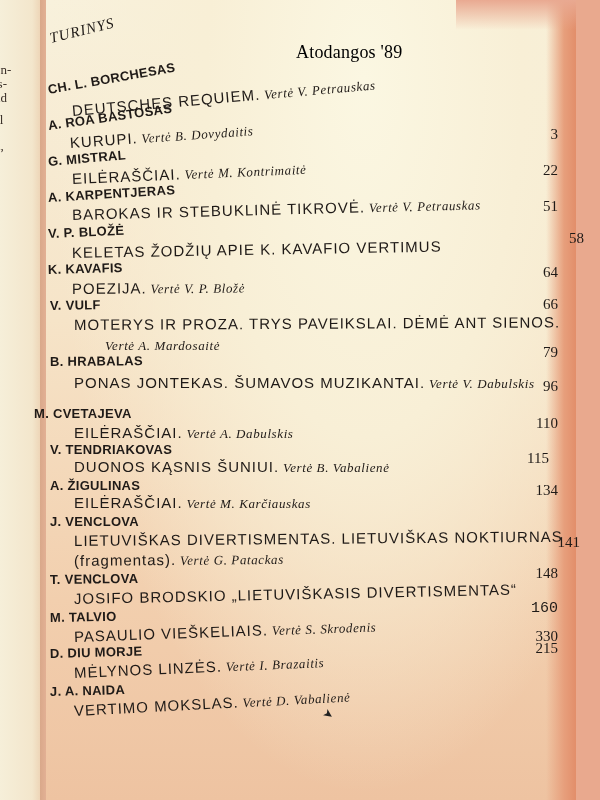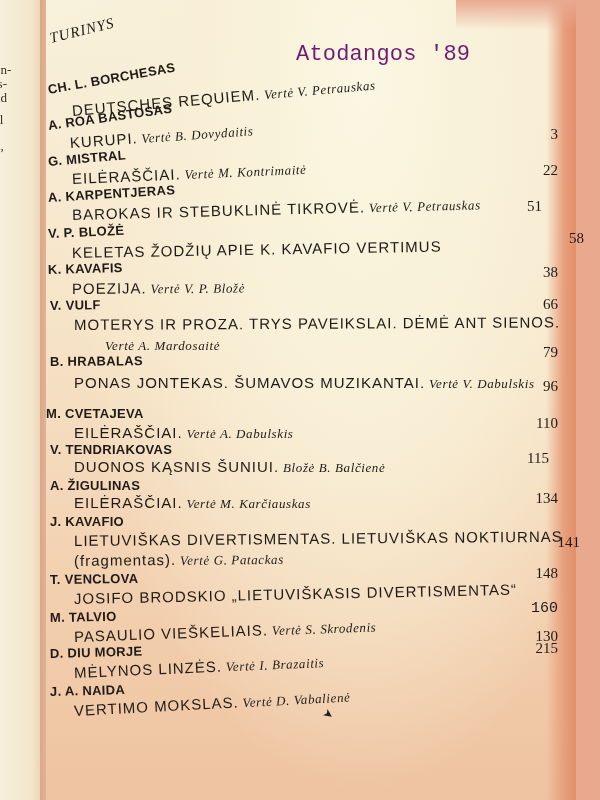--- a/index.html
+++ b/index.html
@@ -34,22 +34,22 @@
   .right-edge {
     position: absolute; right: 0; top: 0; width: 30px; height: 800px;
     background: linear-gradient(90deg, rgba(236,170,130,0) 0%, #e79f7c 60%, #e28e6a 100%);
   }
   .corner-shadow {
     position: absolute; right: 0; top: 0; width: 120px; height: 30px;
     background: linear-gradient(180deg, #e9a991 0%, rgba(240,190,160,0) 100%);
   }
   .watermark {
     position: absolute; left: 296px; top: 42px;
-    font-family: Liberation Mono, monospace;
-    font-size: 22px; color: #701a75; letter-spacing: 0.2px;
+    font-family: Liberation Serif, serif;
+    font-size: 18px; color: #000000; letter-spacing: 0.2px;
   }
   .toc-heading {
     position: absolute; left: 52px; top: 30px;
     font-style: italic; font-size: 15px; letter-spacing: 1px;
     transform: rotate(-14deg); transform-origin: left bottom;
   }
   .entry { position: absolute; left: 0; width: 600px; }
   .author {
     position: absolute; font-family: "Liberation Sans", "DejaVu Sans", sans-serif;
     font-weight: bold; font-size: 13px; letter-spacing: 0.3px; white-space: nowrap;
@@ -106,80 +106,80 @@
       <div class="page-no" style="left: 518px; top: 126px;">3</div>
     </div>
     <div class="entry">
       <div class="author" style="left: 48px; top: 154px; transform: rotate(-5deg);">G. MISTRAL</div>
       <div class="title-line" style="left: 72px; top: 170px; transform: rotate(-2.5deg);"><span class="caps">EILĖRAŠČIAI.</span><span class="trans"> Vertė M. Kontrimaitė</span></div>
       <div class="page-no" style="left: 518px; top: 162px;">22</div>
     </div>
     <div class="entry">
       <div class="author" style="left: 48px; top: 190px; transform: rotate(-3.5deg);">A. KARPENTJERAS</div>
       <div class="title-line" style="left: 72px; top: 206px; transform: rotate(-1.5deg);"><span class="caps">BAROKAS IR STEBUKLINĖ TIKROVĖ.</span><span class="trans"> Vertė V. Petrauskas</span></div>
-      <div class="page-no" style="left: 502px; top: 198px;">51</div>
+      <div class="page-no" style="left: 518px; top: 198px;">51</div>
     </div>
     <div class="entry">
       <div class="author" style="left: 48px; top: 226px; transform: rotate(-2.5deg);">V. P. BLOŽĖ</div>
       <div class="title-line" style="left: 72px; top: 244px; transform: rotate(-1deg);"><span class="caps">KELETAS ŽODŽIŲ APIE K. KAVAFIO VERTIMUS</span></div>
       <div class="page-no" style="left: 544px; top: 230px;">58</div>
     </div>
     <div class="entry">
       <div class="author" style="left: 48px; top: 262px; transform: rotate(-1.5deg);">K. KAVAFIS</div>
       <div class="title-line" style="left: 72px; top: 280px; transform: rotate(-0.5deg);"><span class="caps">POEZIJA.</span><span class="trans"> Vertė V. P. Bložė</span></div>
-      <div class="page-no" style="left: 518px; top: 264px;">38</div>
+      <div class="page-no" style="left: 518px; top: 264px;">64</div>
     </div>
     <div class="entry">
       <div class="author" style="left: 50px; top: 298px; transform: rotate(-1deg);">V. VULF</div>
       <div class="title-line" style="left: 74px; top: 316px; transform: rotate(-0.3deg);"><span class="caps">MOTERYS IR PROZA. TRYS PAVEIKSLAI. DĖMĖ ANT SIENOS.</span></div>
       <div class="title-line" style="left: 74px; top: 336px; transform: rotate(0deg); margin-left: 31px;"><span class="trans">Vertė A. Mardosaitė</span></div>
       <div class="page-no" style="left: 518px; top: 296px;">66</div>
     </div>
     <div class="entry">
       <div class="author" style="left: 50px; top: 354px; transform: rotate(-0.5deg);">B. HRABALAS</div>
       <div class="title-line" style="left: 74px; top: 374px; transform: rotate(0deg);"><span class="caps">PONAS JONTEKAS. ŠUMAVOS MUZIKANTAI.</span><span class="trans"> Vertė V. Dabulskis</span></div>
       <div class="page-no" style="left: 518px; top: 344px;">79</div>
     </div>
     <div class="entry">
-      <div class="author" style="left: 46px; top: 406px; transform: rotate(0deg);">M. CVETAJEVA</div>
+      <div class="author" style="left: 34px; top: 406px; transform: rotate(0deg);">M. CVETAJEVA</div>
       <div class="title-line" style="left: 74px; top: 424px; transform: rotate(0deg);"><span class="caps">EILĖRAŠČIAI.</span><span class="trans"> Vertė A. Dabulskis</span></div>
       <div class="page-no" style="left: 518px; top: 378px;">96</div>
     </div>
     <div class="entry">
       <div class="author" style="left: 50px; top: 442px; transform: rotate(0deg);">V. TENDRIAKOVAS</div>
-      <div class="title-line" style="left: 74px; top: 458px; transform: rotate(0deg);"><span class="caps">DUONOS KĄSNIS ŠUNIUI.</span><span class="trans"> Bložė B. Balčienė</span></div>
+      <div class="title-line" style="left: 74px; top: 458px; transform: rotate(0deg);"><span class="caps">DUONOS KĄSNIS ŠUNIUI.</span><span class="trans"> Vertė B. Vabalienė</span></div>
       <div class="page-no" style="left: 518px; top: 415px;">110</div>
     </div>
     <div class="entry">
       <div class="author" style="left: 50px; top: 478px; transform: rotate(0deg);">A. ŽIGULINAS</div>
       <div class="title-line" style="left: 74px; top: 494px; transform: rotate(0deg);"><span class="caps">EILĖRAŠČIAI.</span><span class="trans"> Vertė M. Karčiauskas</span></div>
       <div class="page-no" style="left: 518px; top: 450px; text-align: center;">115</div>
     </div>
     <div class="entry">
-      <div class="author" style="left: 50px; top: 514px; transform: rotate(0deg);">J. KAVAFIO</div>
+      <div class="author" style="left: 50px; top: 514px; transform: rotate(0deg);">J. VENCLOVA</div>
       <div class="title-line" style="left: 74px; top: 532px; transform: rotate(-0.5deg);"><span class="caps">LIETUVIŠKAS DIVERTISMENTAS. LIETUVIŠKAS NOKTIURNAS</span></div>
       <div class="title-line" style="left: 74px; top: 552px; transform: rotate(-0.6deg);"><span class="caps">(fragmentas).</span><span class="trans"> Vertė G. Patackas</span></div>
-      <div class="page-no" style="left: 518px; top: 482px; margin-top: 8px;">134</div>
+      <div class="page-no" style="left: 518px; top: 482px;">134</div>
     </div>
     <div class="entry">
       <div class="author" style="left: 50px; top: 572px; transform: rotate(-0.8deg);">T. VENCLOVA</div>
       <div class="title-line" style="left: 74px; top: 590px; transform: rotate(-1.2deg);"><span class="caps">JOSIFO BRODSKIO „LIETUVIŠKASIS DIVERTISMENTAS“</span></div>
       <div class="page-no" style="left: 540px; top: 534px;">141</div>
     </div>
     <div class="entry">
       <div class="author" style="left: 50px; top: 610px; transform: rotate(-1deg);">M. TALVIO</div>
       <div class="title-line" style="left: 74px; top: 628px; transform: rotate(-2deg);"><span class="caps">PASAULIO VIEŠKELIAIS.</span><span class="trans"> Vertė S. Skrodenis</span></div>
       <div class="page-no" style="left: 518px; top: 565px;">148</div>
     </div>
     <div class="entry">
       <div class="author" style="left: 50px; top: 646px; transform: rotate(-1.5deg);">D. DIU MORJE</div>
       <div class="title-line" style="left: 74px; top: 664px; transform: rotate(-2.5deg);"><span class="caps">MĖLYNOS LINZĖS.</span><span class="trans"> Vertė I. Brazaitis</span></div>
       <div class="page-no" style="left: 518px; top: 600px; font-family: Liberation Mono, monospace;">160</div>
     </div>
     <div class="entry">
       <div class="author" style="left: 50px; top: 684px; transform: rotate(-1.5deg);">J. A. NAIDA</div>
       <div class="title-line" style="left: 74px; top: 702px; transform: rotate(-3deg);"><span class="caps">VERTIMO MOKSLAS.</span><span class="trans"> Vertė D. Vabalienė</span></div>
-      <div class="page-no" style="left: 518px; top: 628px;">130</div>
+      <div class="page-no" style="left: 518px; top: 628px;">330</div>
     </div>
   </div>
 
 <div class="page-no" style="left:518px; top:640px">215</div>
 <div class="mark">➤</div>
 
 </body></html>

